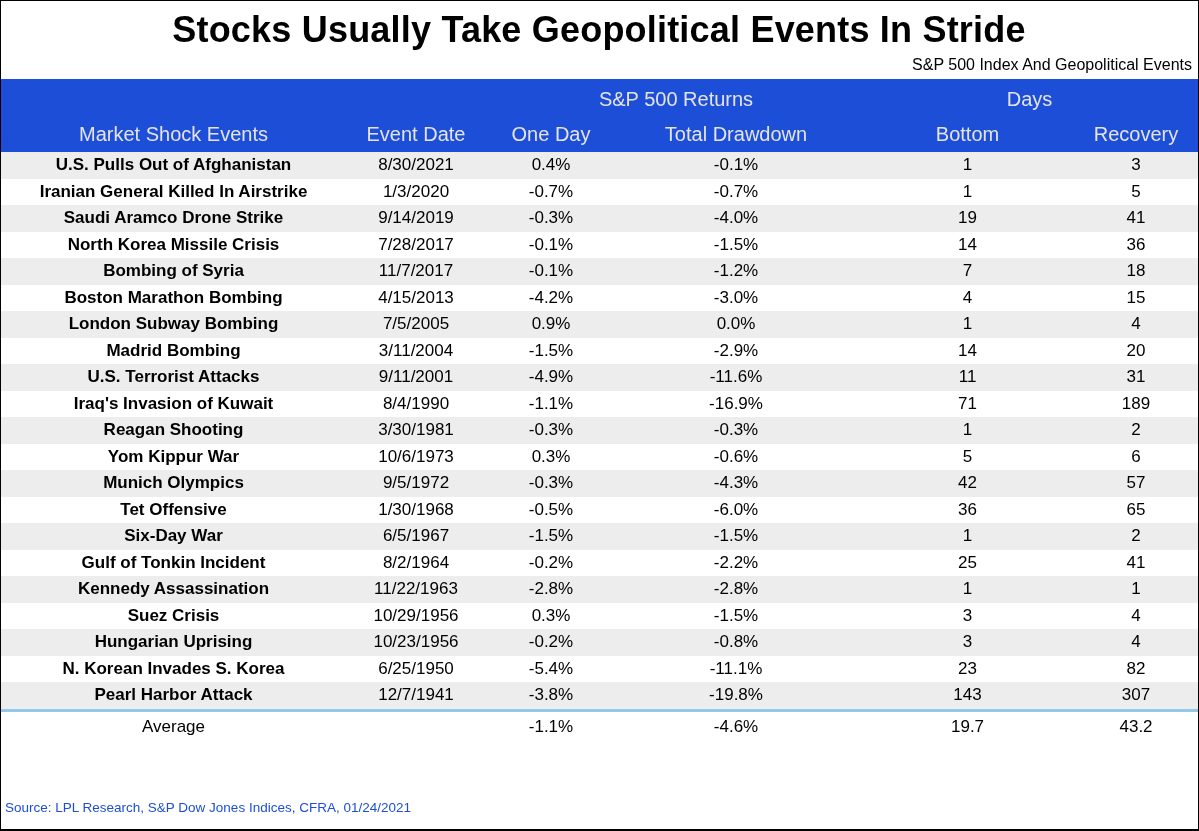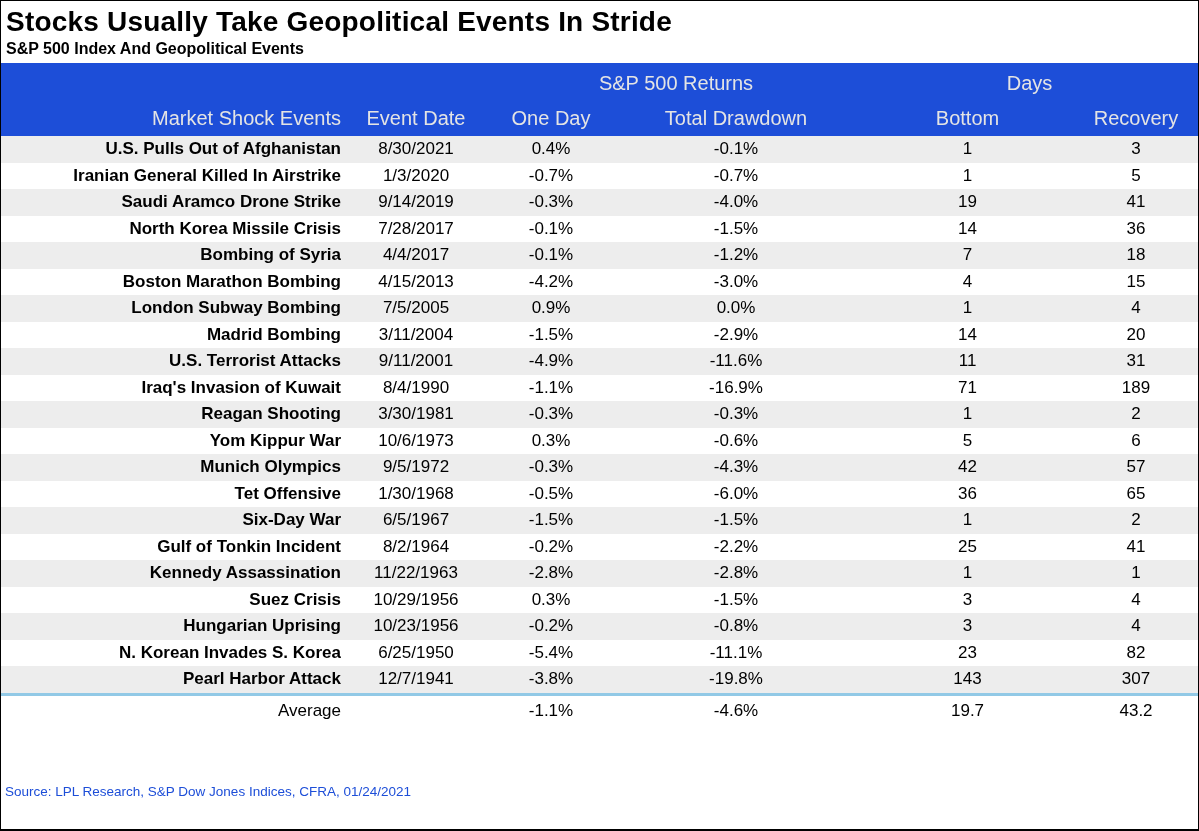--- a/index.html
+++ b/index.html
@@ -3,32 +3,32 @@
 <meta charset="utf-8">
 <style>
   html,body{margin:0;padding:0;background:#fff;}
   body{font-family:"Liberation Sans",sans-serif;color:#000;}
   .page{
     width:1197px;height:828px;
     border:1px solid #000;border-bottom-width:2px;
     overflow:hidden;background:#fff;
   }
   .title-area{padding:5px 6px 0 5px;}
-  h1.title{margin:0;font-size:28px;line-height:32px;font-weight:bold;letter-spacing:.2px;}
-  h2.subtitle{margin:0;padding:2px 0 5px 0;font-size:16px;line-height:18px;font-weight:bold;}
+  h1.title{margin:8px;font-size:36px;line-height:32px;font-weight:bold;letter-spacing:.2px;text-align:center;}
+  h2.subtitle{margin:0;padding:2px 0 5px 0;font-size:16px;line-height:18px;font-weight:normal;text-align:right;}
   table.events{border-collapse:collapse;table-layout:fixed;width:100%;}
   col.c-event{width:340px;} col.c-date{width:150px;} col.c-oneday{width:120px;}
   col.c-drawdown{width:250px;} col.c-bottom{width:213px;} col.c-recovery{width:124px;}
   thead th{
     background:#1d4ed8;color:#E4E4E4;font-weight:normal;
     font-size:20px;padding:0;vertical-align:bottom;text-align:center;
   }
   tr.group-row th{height:32px;padding-bottom:1px;}
   tr.col-row th{height:34px;padding-bottom:6px;}
-  th.left, td.event{text-align:right;padding-left:5px;}
+  th.left, td.event{text-align:center;padding-left:5px;}
   tbody td{
     font-size:17px;line-height:26.5px;height:26.5px;
     text-align:center;padding:0;white-space:nowrap;overflow:hidden;
   }
   tbody td.event{font-weight:bold;margin-left:9px;}
   tbody tr:nth-child(odd){background:#EDEDED;}
   tbody tr:nth-child(even){background:#FFFFFF;}
   tfoot td{
     border-top:3px solid #92C9E6;
     font-weight:normal;font-size:17px;line-height:29px;height:29px;
@@ -99,21 +99,21 @@
         <tr>
           <td class="event">North Korea Missile Crisis</td>
           <td>7/28/2017</td>
           <td>-0.1%</td>
           <td>-1.5%</td>
           <td>14</td>
           <td>36</td>
         </tr>
         <tr>
           <td class="event">Bombing of Syria</td>
-          <td>4/4/2017</td>
+          <td>11/7/2017</td>
           <td>-0.1%</td>
           <td>-1.2%</td>
           <td>7</td>
           <td>18</td>
         </tr>
         <tr>
           <td class="event">Boston Marathon Bombing</td>
           <td>4/15/2013</td>
           <td>-4.2%</td>
           <td>-3.0%</td>

